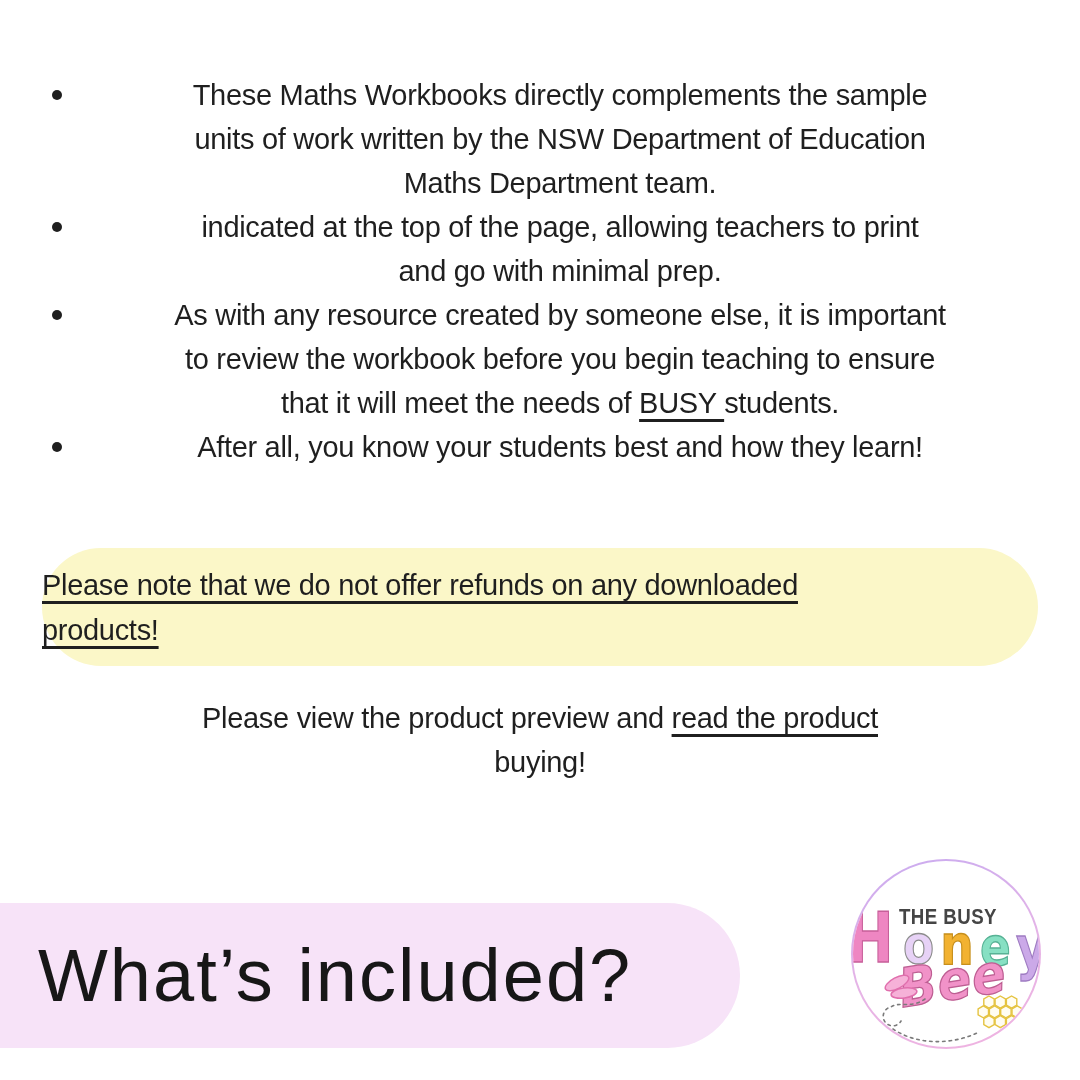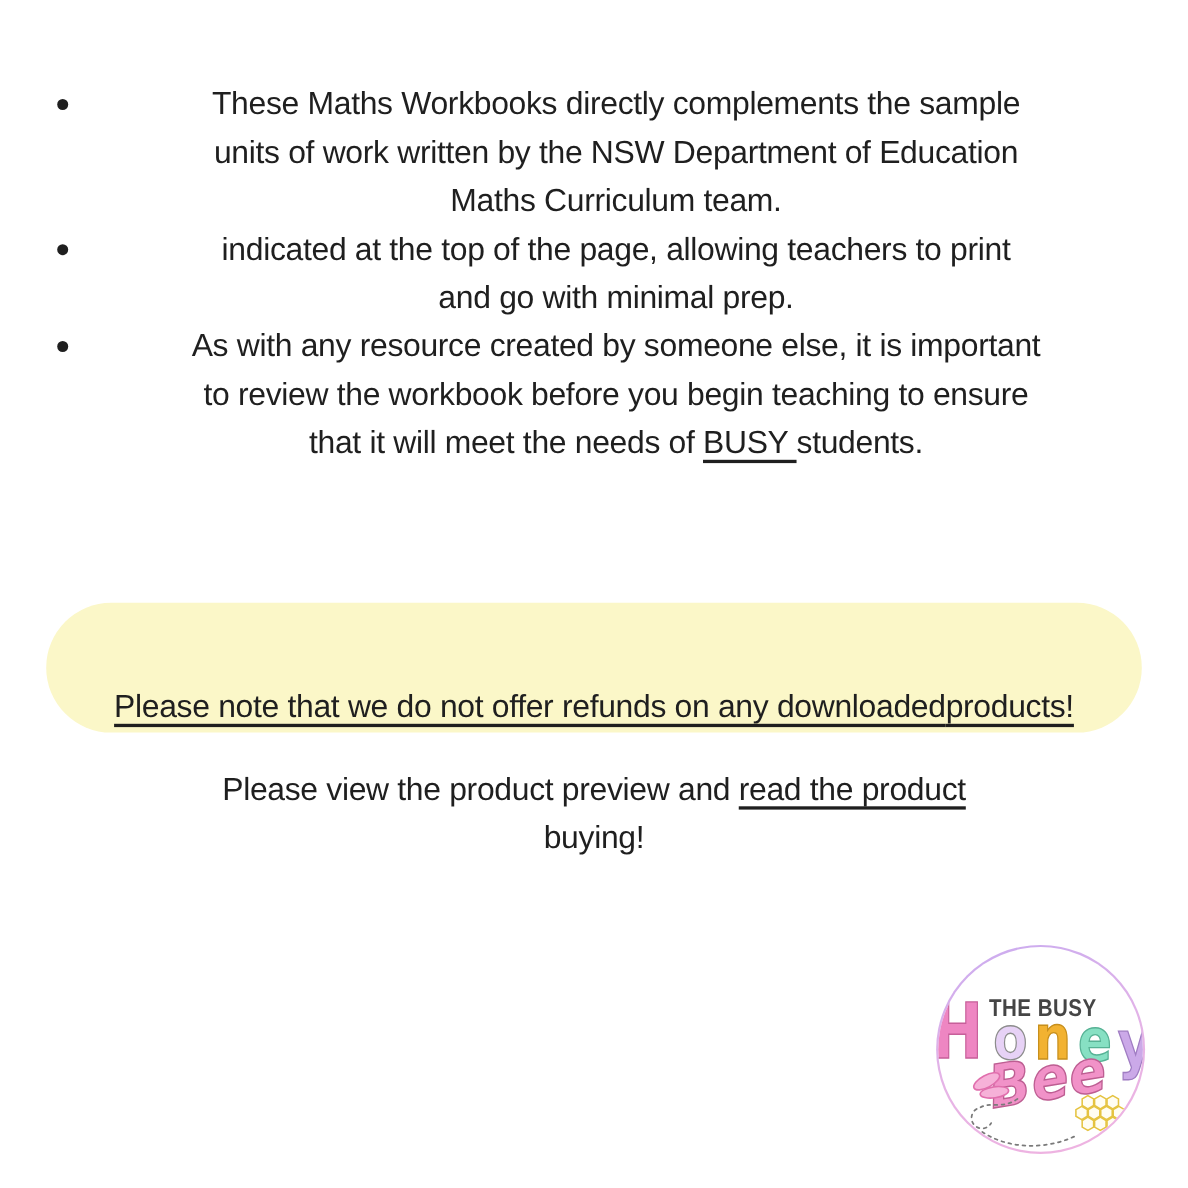--- a/index.html
+++ b/index.html
@@ -13,21 +13,21 @@
   
   .bullets{position:absolute;top:73px;left:42px;width:996px;margin:0;padding:0;list-style:none;
            font-size:29px;letter-spacing:-0.3px;}
   .bullets li{position:relative;padding:0 16px 0 56px;}
   .bullets .dot{position:absolute;left:10px;top:17px;width:10px;height:10px;border-radius:50%;background:#1f1f1f;}
   .line{height:44px;line-height:44px;text-align:center;white-space:nowrap;}
   .u{text-decoration:underline;text-decoration-thickness:2.5px;text-underline-offset:6px;}
 
   
   .refund-pill{position:absolute;left:42px;top:548px;width:996px;height:118px;border-radius:59px;
-               display:flex;flex-direction:row;justify-content:center;align-items:flex-end;
+               display:flex;flex-direction:column;justify-content:center;align-items:flex-start;
                font-size:29px;letter-spacing:-0.3px;box-sizing:border-box;padding-top:2px;}
   .refund-pill .line{height:45px;line-height:45px;}
 
   
   .preview-note{position:absolute;left:28px;top:696px;width:1024px;margin:0;
                 font-size:29px;letter-spacing:-0.3px;}
 
   
   .banner{position:absolute;left:0;top:903px;width:740px;height:145px;
           border-radius:0 90px 90px 0;display:flex;align-items:center;
@@ -58,45 +58,52 @@
 </head>
 <body>
 
 <div class="canvas">
 
   <ul class="bullets">
     <li>
       <span class="dot"></span>
       <div class="line"><span>These Maths Workbooks directly complements the sample</span></div>
       <div class="line"><span>units of work written by the NSW Department of Education</span></div>
-      <div class="line"><span>Maths Curriculum team.</span></div>
+      <div class="line"><span>Maths Department team.</span></div>
     </li>
     <li>
       <span class="dot"></span>
       <div class="line"><span>indicated at the top of the page, allowing teachers to print</span></div>
       <div class="line"><span>and go with minimal prep.</span></div>
     </li>
     <li>
       <span class="dot"></span>
       <div class="line"><span>As with any resource created by someone else, it is important</span></div>
       <div class="line"><span>to review the workbook before you begin teaching to ensure</span></div>
       <div class="line"><span>that it will meet the needs of </span><span class="u">BUSY </span><span>students.</span></div>
+    </li>
+    <li>
+      <span class="dot"></span>
+      <div class="line"><span>After all, you know your students best and how they learn!</span></div>
     </li>
   </ul>
 
   <div class="refund-pill" style="background-color: rgb(251, 247, 200);">
     <div class="line"><span class="u">Please note that we do not offer refunds on any downloaded</span></div>
     <div class="line"><span class="u">products!</span></div>
   </div>
 
   <div class="preview-note">
     <div class="line"><span>Please view the product preview and </span><span class="u">read the product</span></div>
     <div class="line"><span>buying!</span></div>
   </div>
 
+  <div class="banner" style="background-color: rgb(247, 227, 248);">
+    <span class="banner-label">What’s included?</span>
+  </div>
 
   <div class="logo">
     <div class="logo-inner">
       <div class="logo-top" style="color: rgb(69, 69, 69);">THE BUSY</div>
       <div class="logo-honey">
         <span style="color: rgb(238, 134, 194); -webkit-text-stroke-color: rgb(199, 95, 154);">H</span>
         <span style="color: rgb(231, 210, 246); -webkit-text-stroke-color: rgb(141, 141, 141);">o</span>
         <span style="color: rgb(242, 178, 49); -webkit-text-stroke-color: rgb(199, 143, 28);">n</span>
         <span style="color: rgb(135, 224, 195); -webkit-text-stroke-color: rgb(87, 178, 149);">e</span>
         <span style="color: rgb(203, 169, 232); -webkit-text-stroke-color: rgb(159, 124, 194);">y</span>

